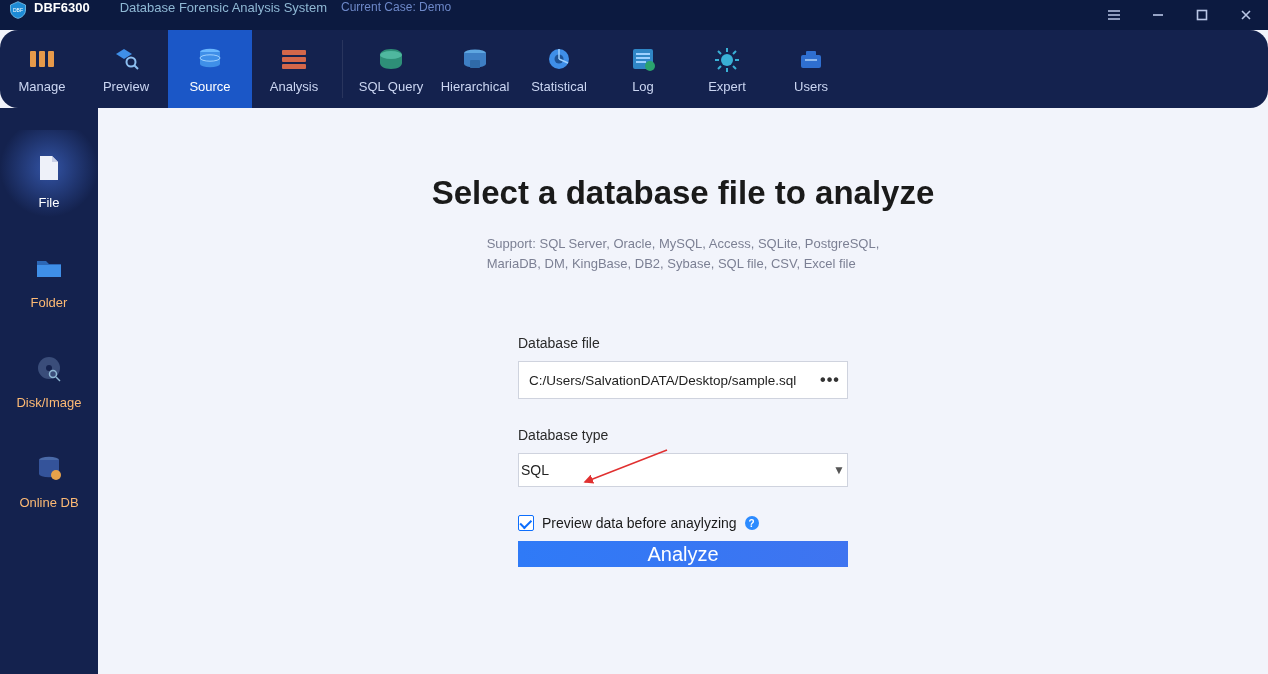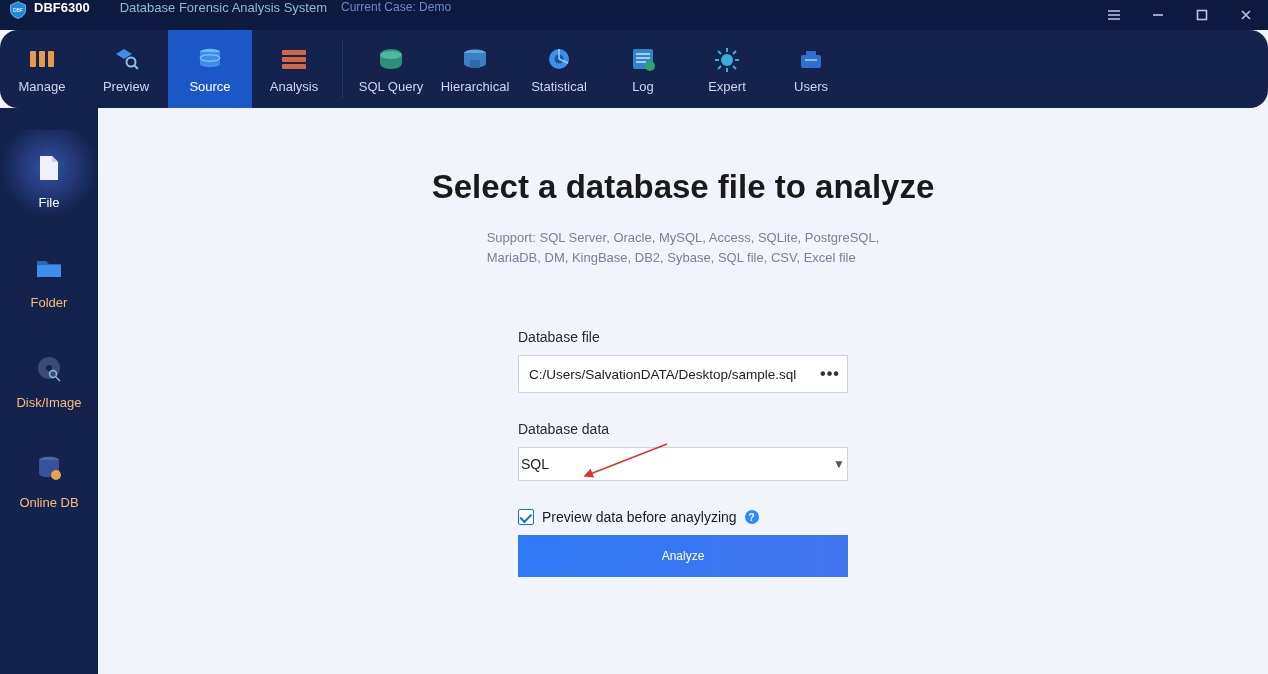--- a/index.html
+++ b/index.html
@@ -71,20 +71,21 @@
   }
   .sidebar .side-item .icon { width: 34px; height: 34px; margin-bottom: 10px; display:flex; align-items:center; justify-content:center; }
   .sidebar .side-item .icon svg { width: 30px; height: 30px; }
 
   
   .main {
     flex: 1;
     background: #f2f4fb;
     display: flex; flex-direction: column; align-items: center;
     padding-top: 60px;
+    margin-top: 6px;
   }
   .main h1 {
     font-size: 33px; font-weight: 600; color: #1a1a1a; text-align: center;
     margin-bottom: 22px;
   }
   .main .support {
     color: #7c8094; font-size: 13px; line-height: 1.5;
     max-width: 560px; margin-bottom: 62px;
   }
 
@@ -132,23 +133,23 @@
     transform: rotate(-45deg) translate(0px,-1px);
   }
   .help {
     width:14px; height:14px; border-radius:50%; background:#2c8bff; color:#fff;
     display:inline-flex; align-items:center; justify-content:center; font-size:10px; font-weight:700;
     cursor:pointer;
   }
 
   .analyze-btn {
     margin-top: 10px;
-    height: 42px; width: 330px;
+    height: 26px; width: 330px;
     background: linear-gradient(90deg, #2f7af7, #3f74f0);
-    color:#fff; font-size:12px; border:none; cursor:pointer;
+    color:#fff; font-size:20px; border:none; cursor:pointer;
     display:flex; align-items:center; justify-content:center;
   }
 </style>
 </head>
 <body>
 
 <div class="titlebar">
   <span class="logo">
     <svg viewBox="0 0 24 24">
         <path d="M12 2 L21 6 V12 C21 17 17 21 12 22 C7 21 3 17 3 12 V6 Z" fill="#1d8bd6" stroke="#7cc2ea" stroke-width="1"></path>
@@ -372,21 +373,21 @@
 
       <div class="field-row">
         <div class="field-label">Database file</div>
         <div class="file-box">
           <input type="text" value="C:/Users/SalvationDATA/Desktop/sample.sql" style="">
           <span class="browse">•••</span>
         </div>
       </div>
 
       <div class="field-row">
-        <div class="field-label">Database data</div>
+        <div class="field-label">Database type</div>
         <div class="select-box">
           <span>SQL</span>
           <span class="caret">▼</span>
         </div>
       </div>
 
       <div class="chk-row">
         <span class="chk checked"></span>
         <span>Preview data before anaylyzing</span>
         <span class="help">?</span>

